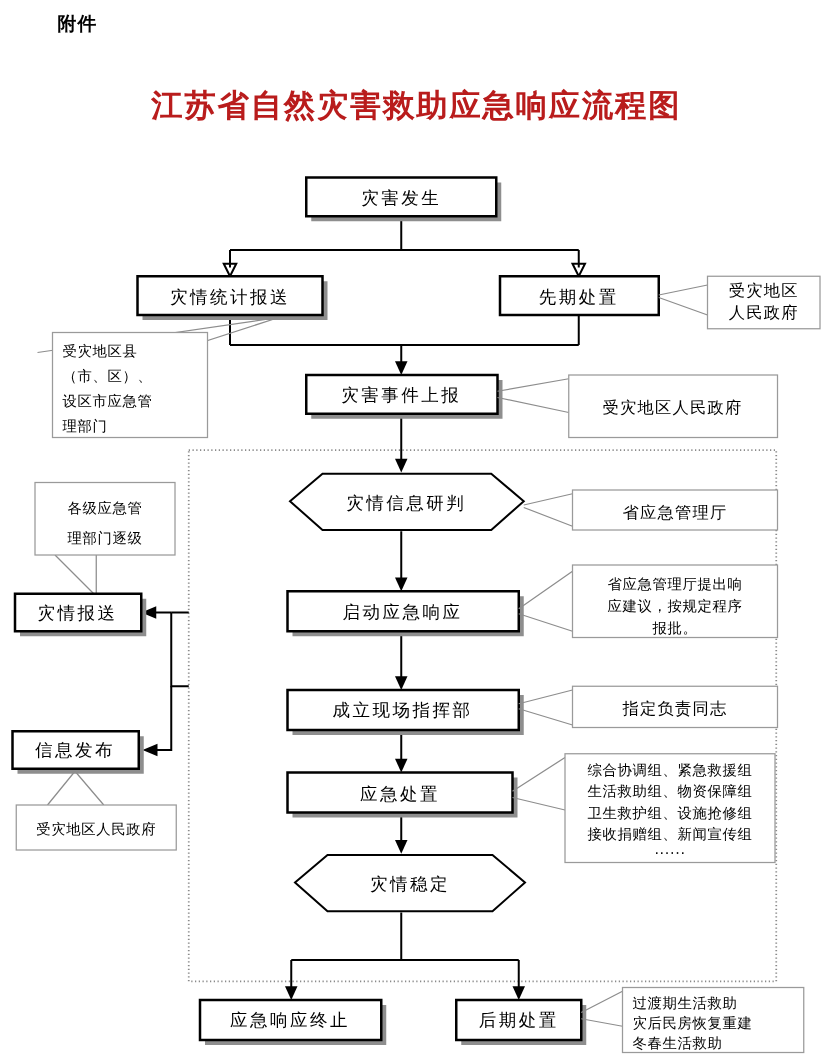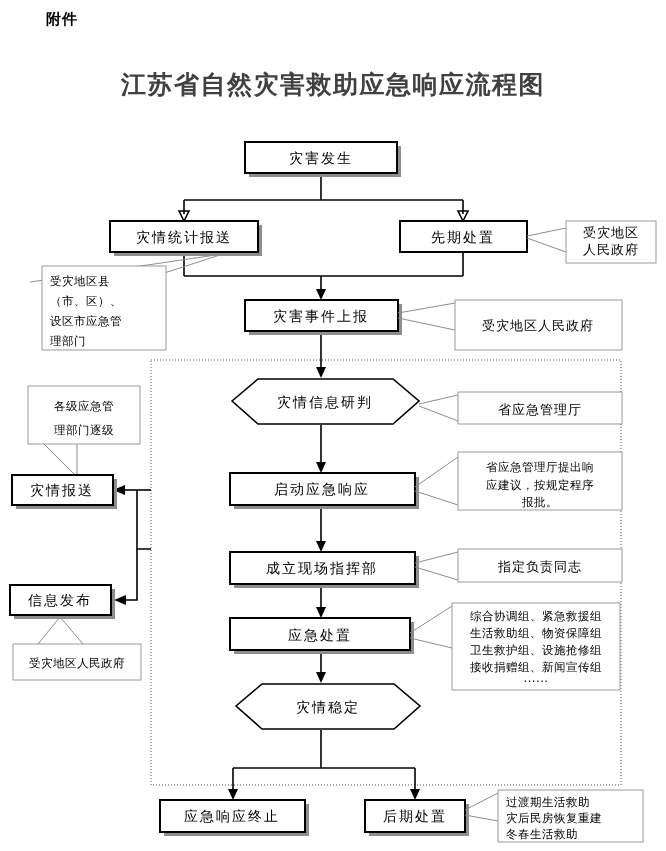--- a/index.html
+++ b/index.html
@@ -39,21 +39,21 @@
   }
   .doc-title {
     position: absolute;
     left: 0;
     top: 68px;
     width: 666px;
     text-align: center;
     font-family: "DejaVu Serif", "Liberation Serif", serif;
     font-size: 25px;
     font-weight: 700;
-    color: #404040;
+    color: #b91c1c;
     letter-spacing: 1.5px;
   }
   
   text {
     font-family: "DejaVu Sans", "Liberation Sans", sans-serif;
     fill: #000;
   }
   .node-label {
     font-size: 14px;
     letter-spacing: 2px;

